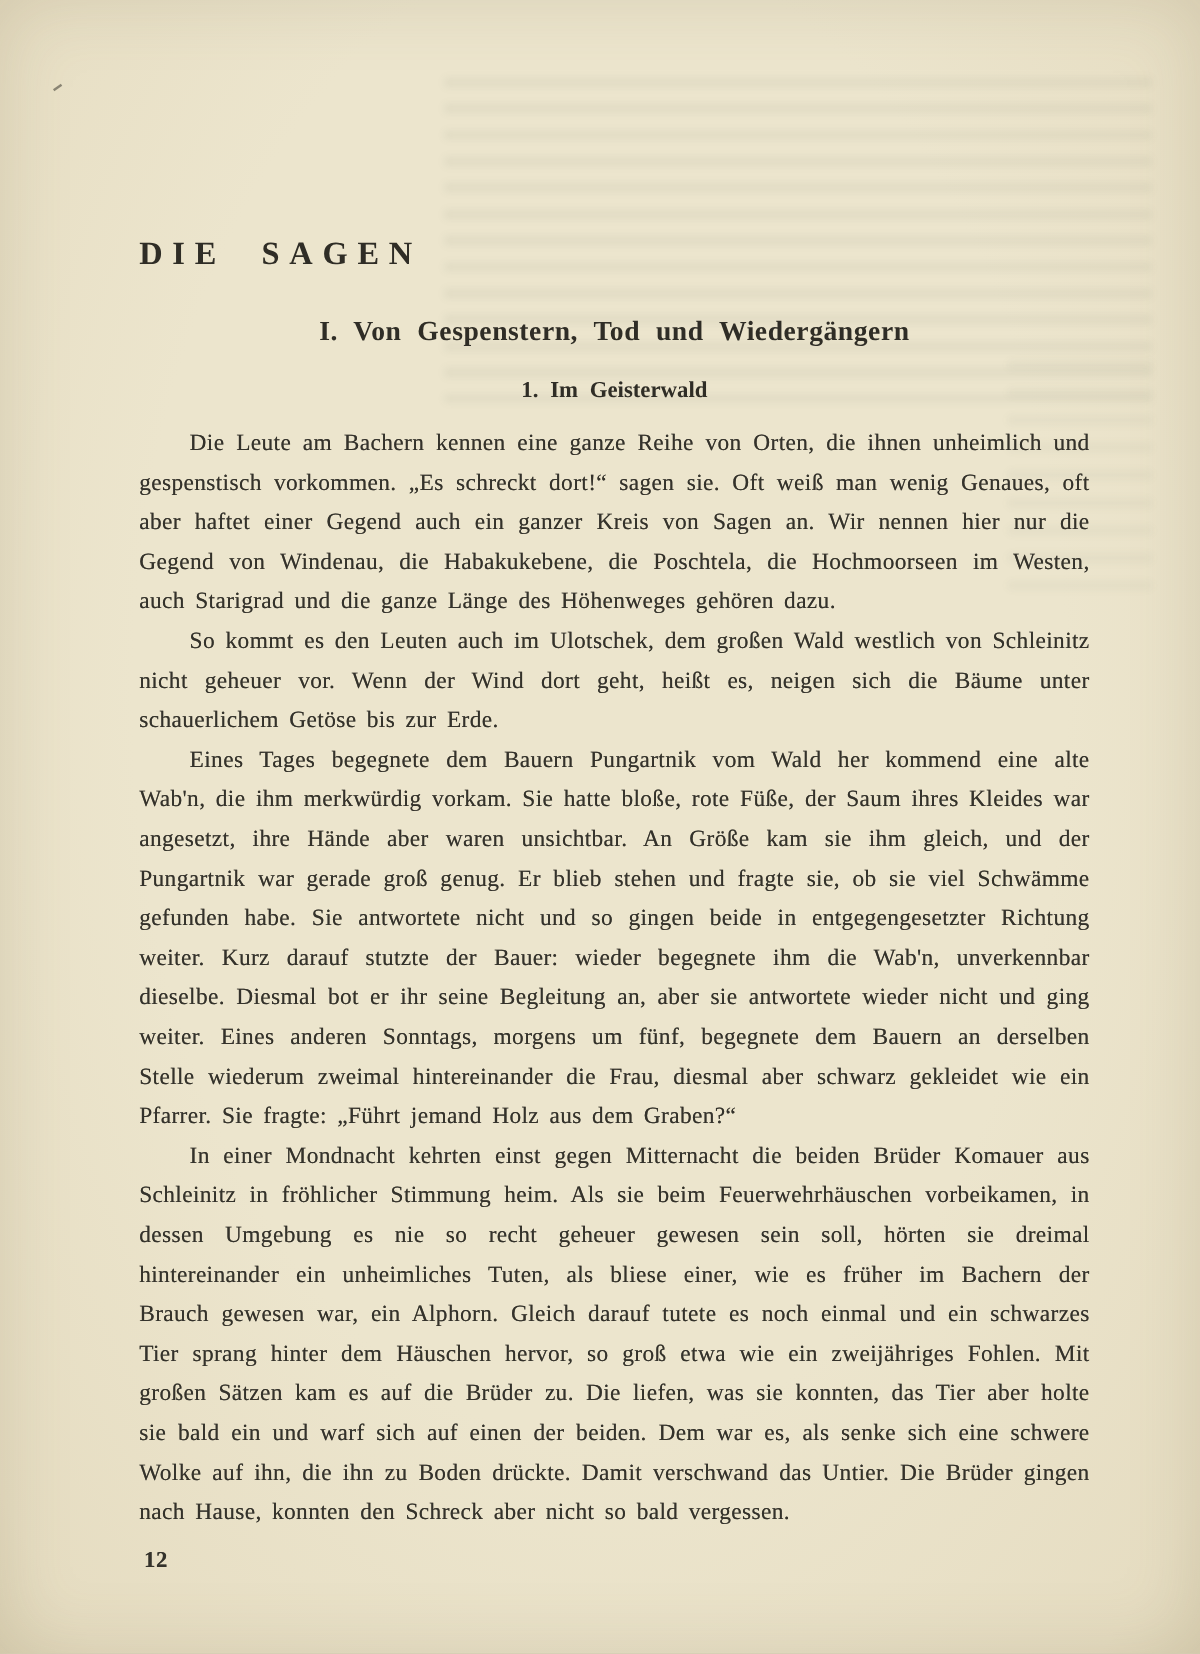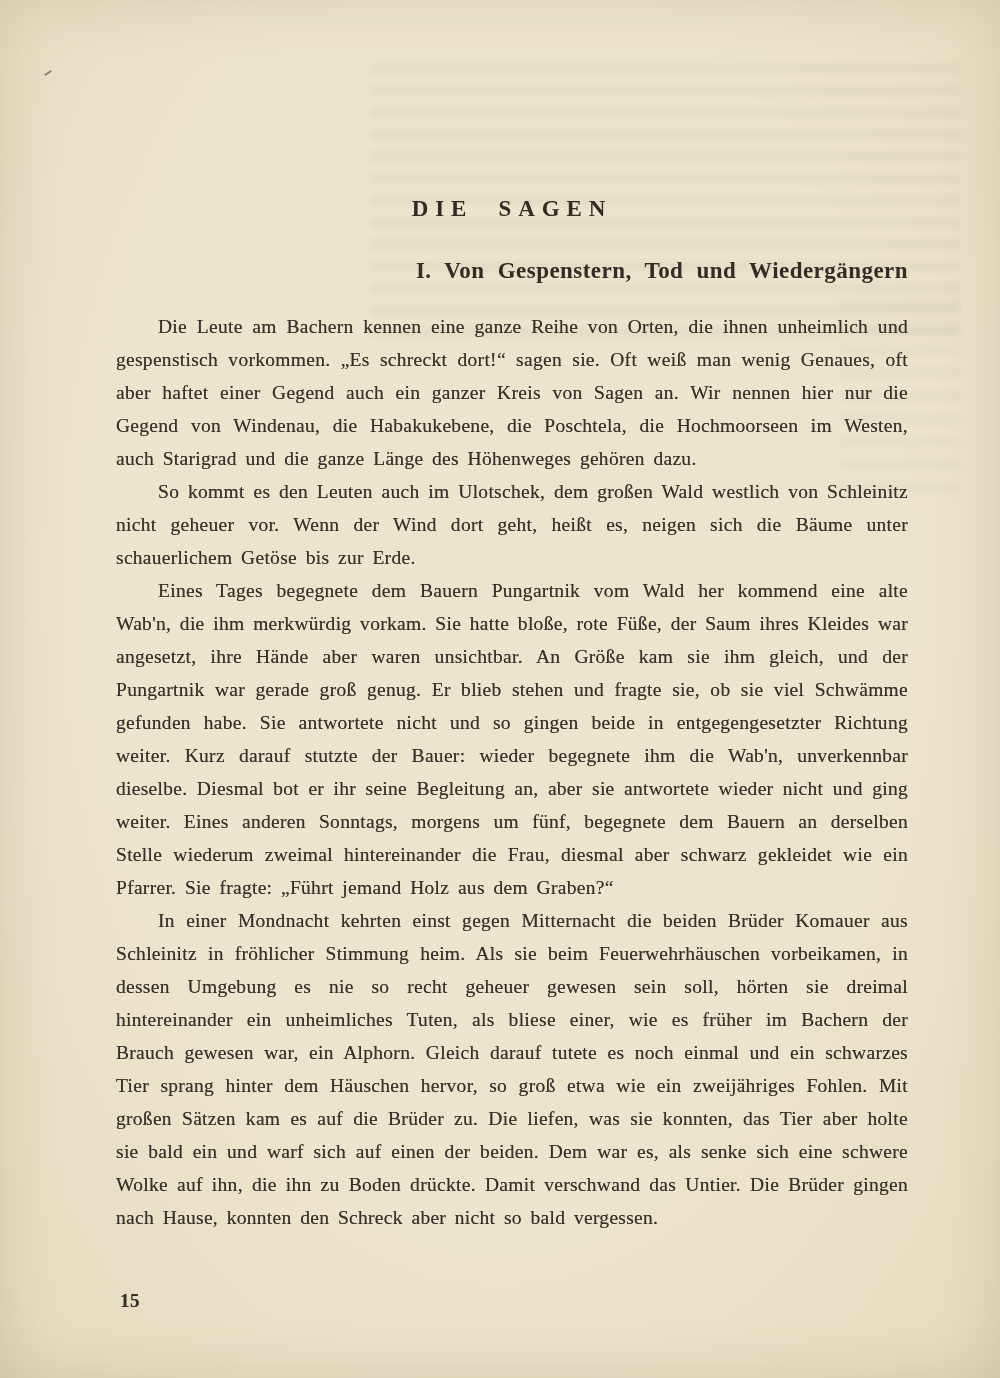--- a/index.html
+++ b/index.html
@@ -49,32 +49,32 @@
     filter: blur(3px);
     opacity: 0.5;
     pointer-events: none;
   }
   .content {
     position: relative;
     padding: 196px 92px 0 116px;
   }
   .title {
     margin: 0 0 36px 0;
-    font-size: 23px;
+    font-size: 27px;
     font-weight: bold;
-    text-align: center;
+    text-align: left;
     letter-spacing: 0.30em;
     word-spacing: 0.55em;
     color: #2f2d26;
   }
   .chapter {
     margin: 0 0 26px 0;
     font-size: 23px;
     font-weight: bold;
-    text-align: right;
+    text-align: center;
     word-spacing: 7px;
     letter-spacing: 0.02em;
     color: #2f2d26;
   }
   .section-heading {
     margin: 0 0 16px 0;
     font-size: 19px;
     font-weight: bold;
     text-align: center;
     word-spacing: 5px;
@@ -122,29 +122,30 @@
   <div class="bleedthrough"></div>
   <div class="bleedthrough-2"></div>
   <div class="scan-mark"></div>
 
   <div class="content">
 
     <h1 class="title">DIE SAGEN</h1>
 
     <h2 class="chapter">I. Von Gespenstern, Tod und Wiedergängern</h2>
 
+    <h3 class="section-heading">1. Im Geisterwald</h3>
 
     <div class="body-text">
       <p>Die Leute am Bachern kennen eine ganze Reihe von Orten, die ihnen unheimlich und gespenstisch vorkommen. „Es schreckt dort!“ sagen sie. Oft weiß man wenig Genaues, oft aber haftet einer Gegend auch ein ganzer Kreis von Sagen an. Wir nennen hier nur die Gegend von Windenau, die Habakukebene, die Poschtela, die Hochmoorseen im Westen, auch Starigrad und die ganze Länge des Höhenweges gehören dazu.</p>
       <p>So kommt es den Leuten auch im Ulotschek, dem großen Wald westlich von Schleinitz nicht geheuer vor. Wenn der Wind dort geht, heißt es, neigen sich die Bäume unter schauerlichem Getöse bis zur Erde.</p>
       <p>Eines Tages begegnete dem Bauern Pungartnik vom Wald her kommend eine alte Wab'n, die ihm merkwürdig vorkam. Sie hatte bloße, rote Füße, der Saum ihres Kleides war angesetzt, ihre Hände aber waren unsichtbar. An Größe kam sie ihm gleich, und der Pungartnik war gerade groß genug. Er blieb stehen und fragte sie, ob sie viel Schwämme gefunden habe. Sie antwortete nicht und so gingen beide in entgegengesetzter Richtung weiter. Kurz darauf stutzte der Bauer: wieder begegnete ihm die Wab'n, unverkennbar dieselbe. Diesmal bot er ihr seine Begleitung an, aber sie antwortete wieder nicht und ging weiter. Eines anderen Sonntags, morgens um fünf, begegnete dem Bauern an derselben Stelle wiederum zweimal hintereinander die Frau, diesmal aber schwarz gekleidet wie ein Pfarrer. Sie fragte: „Führt jemand Holz aus dem Graben?“</p>
     </div>
 
 
     <div class="body-text">
       <p>In einer Mondnacht kehrten einst gegen Mitternacht die beiden Brüder Komauer aus Schleinitz in fröhlicher Stimmung heim. Als sie beim Feuerwehrhäuschen vorbeikamen, in dessen Umgebung es nie so recht geheuer gewesen sein soll, hörten sie dreimal hintereinander ein unheimliches Tuten, als bliese einer, wie es früher im Bachern der Brauch gewesen war, ein Alphorn. Gleich darauf tutete es noch einmal und ein schwarzes Tier sprang hinter dem Häuschen hervor, so groß etwa wie ein zweijähriges Fohlen. Mit großen Sätzen kam es auf die Brüder zu. Die liefen, was sie konnten, das Tier aber holte sie bald ein und warf sich auf einen der beiden. Dem war es, als senke sich eine schwere Wolke auf ihn, die ihn zu Boden drückte. Damit verschwand das Untier. Die Brüder gingen nach Hause, konnten den Schreck aber nicht so bald vergessen.</p>
     </div>
 
   </div>
 
-  <div class="page-number">15</div>
+  <div class="page-number">12</div>
 
 </div>
 
 </body></html>

